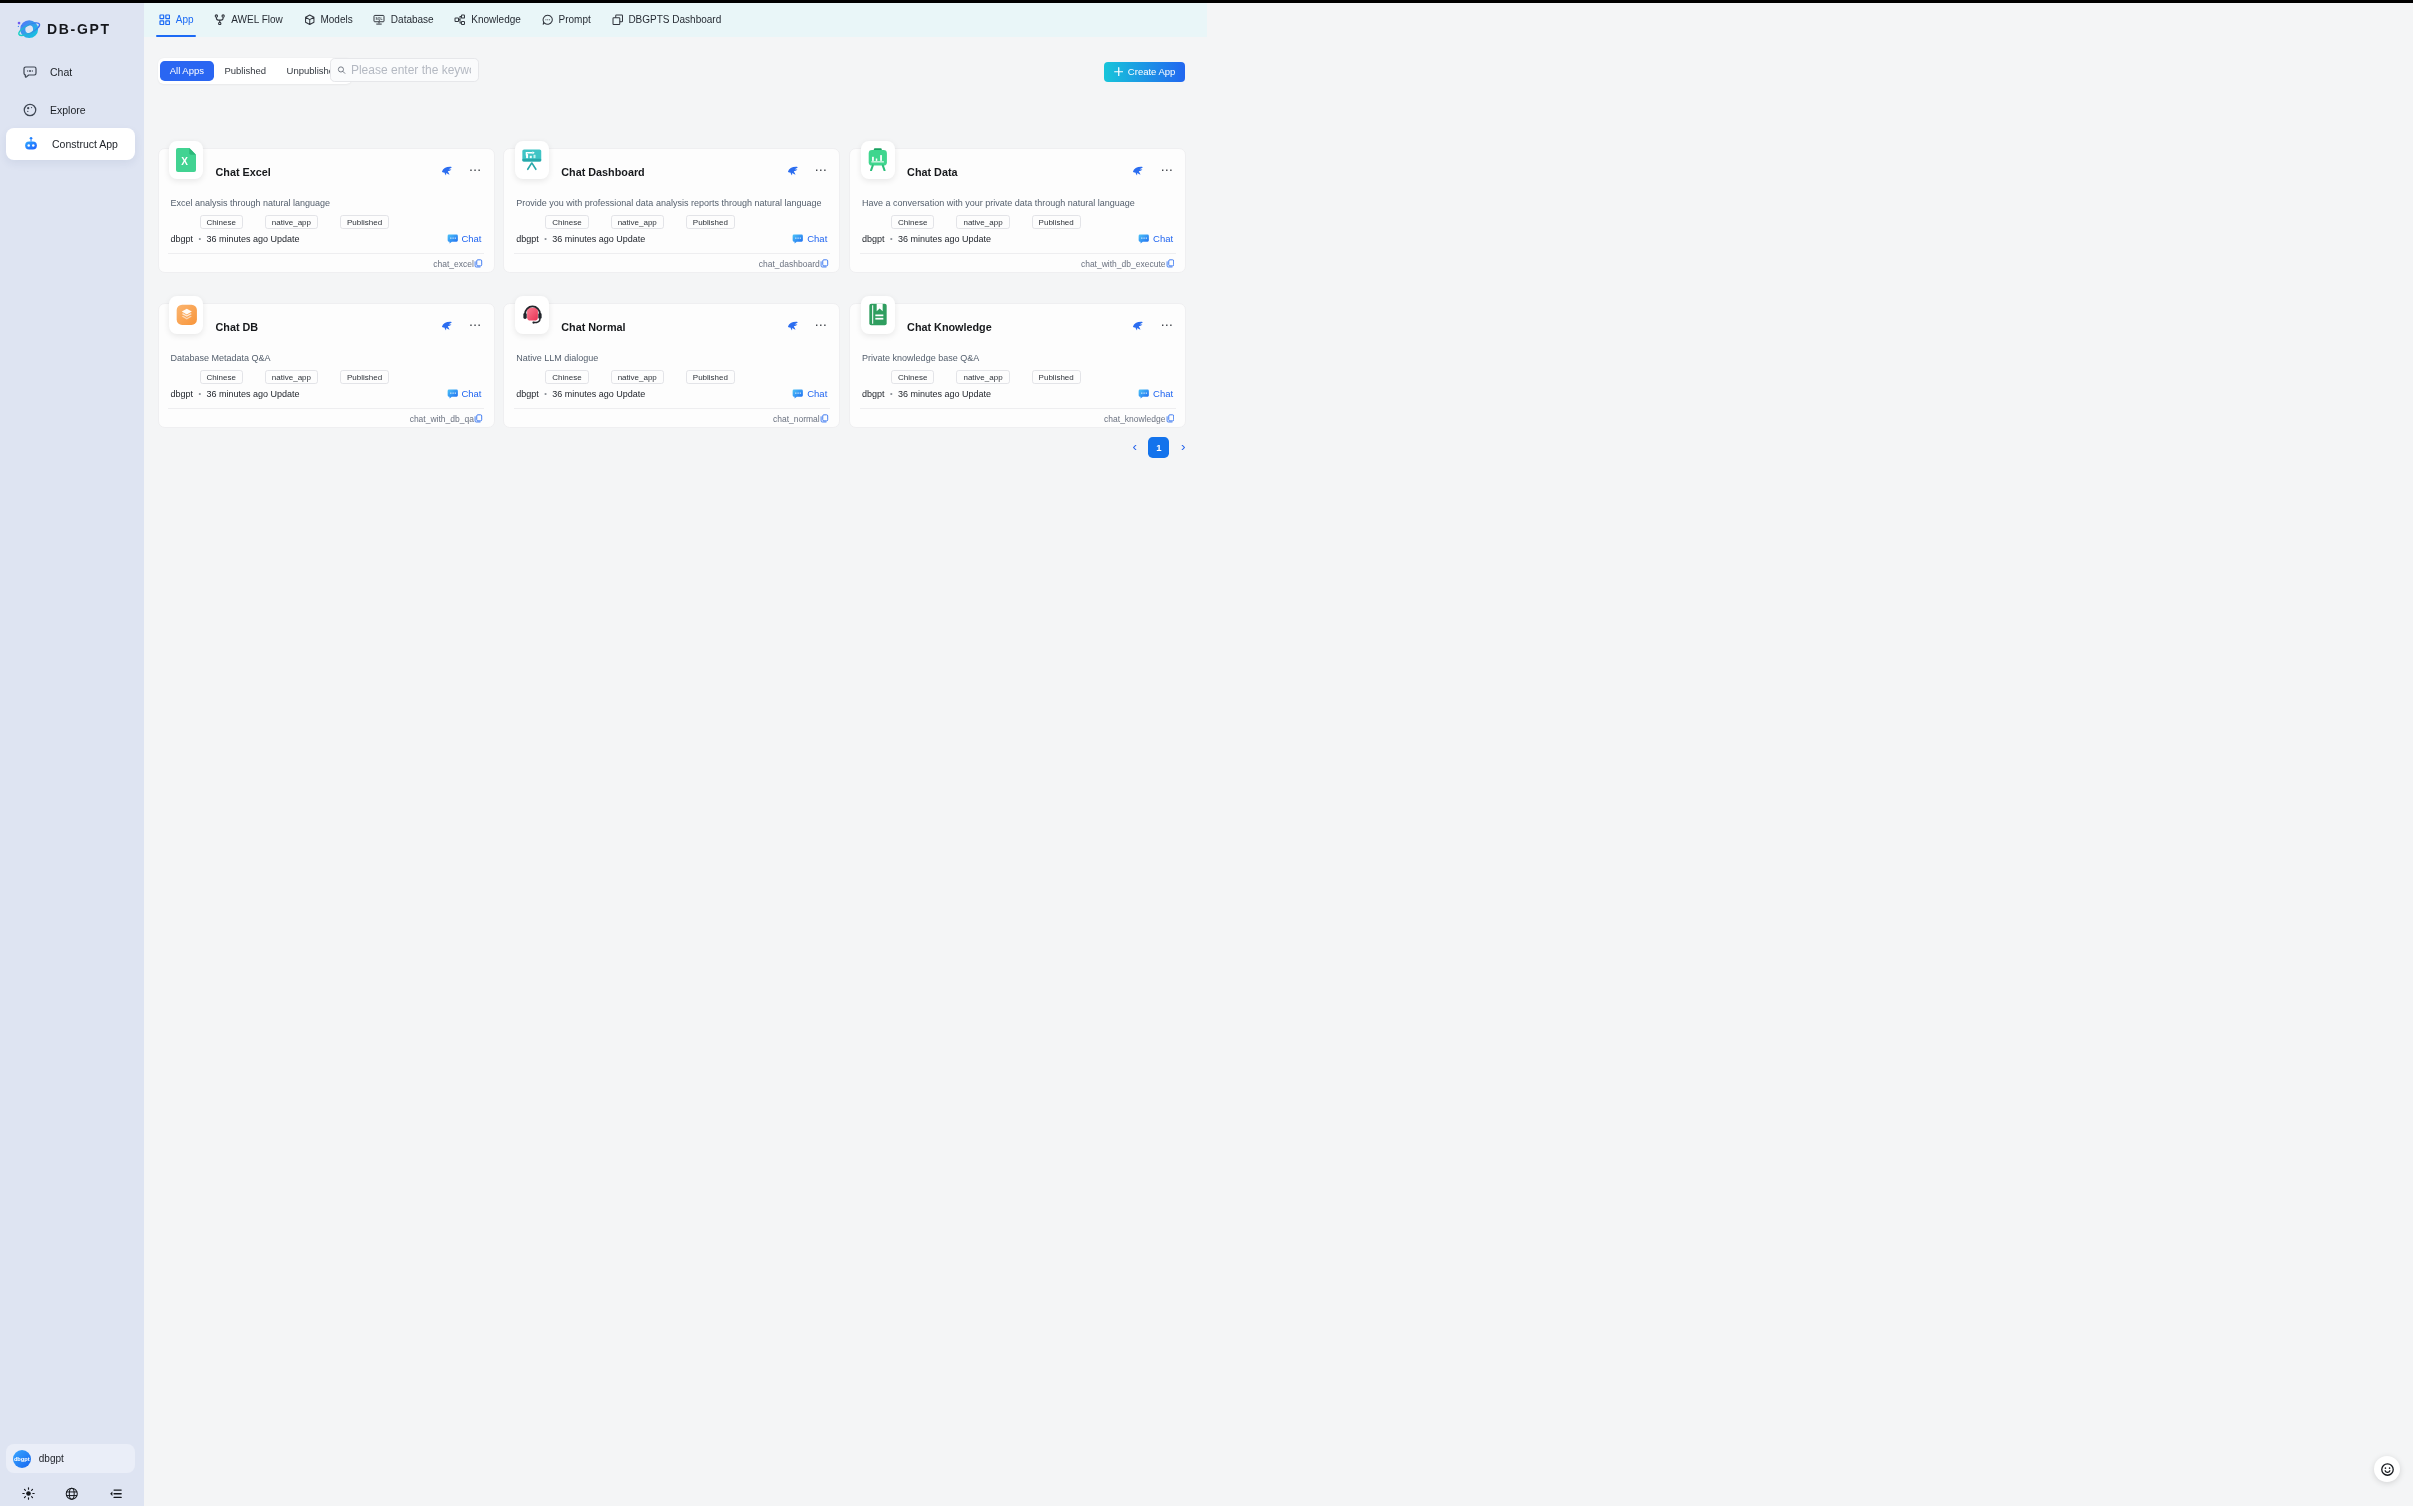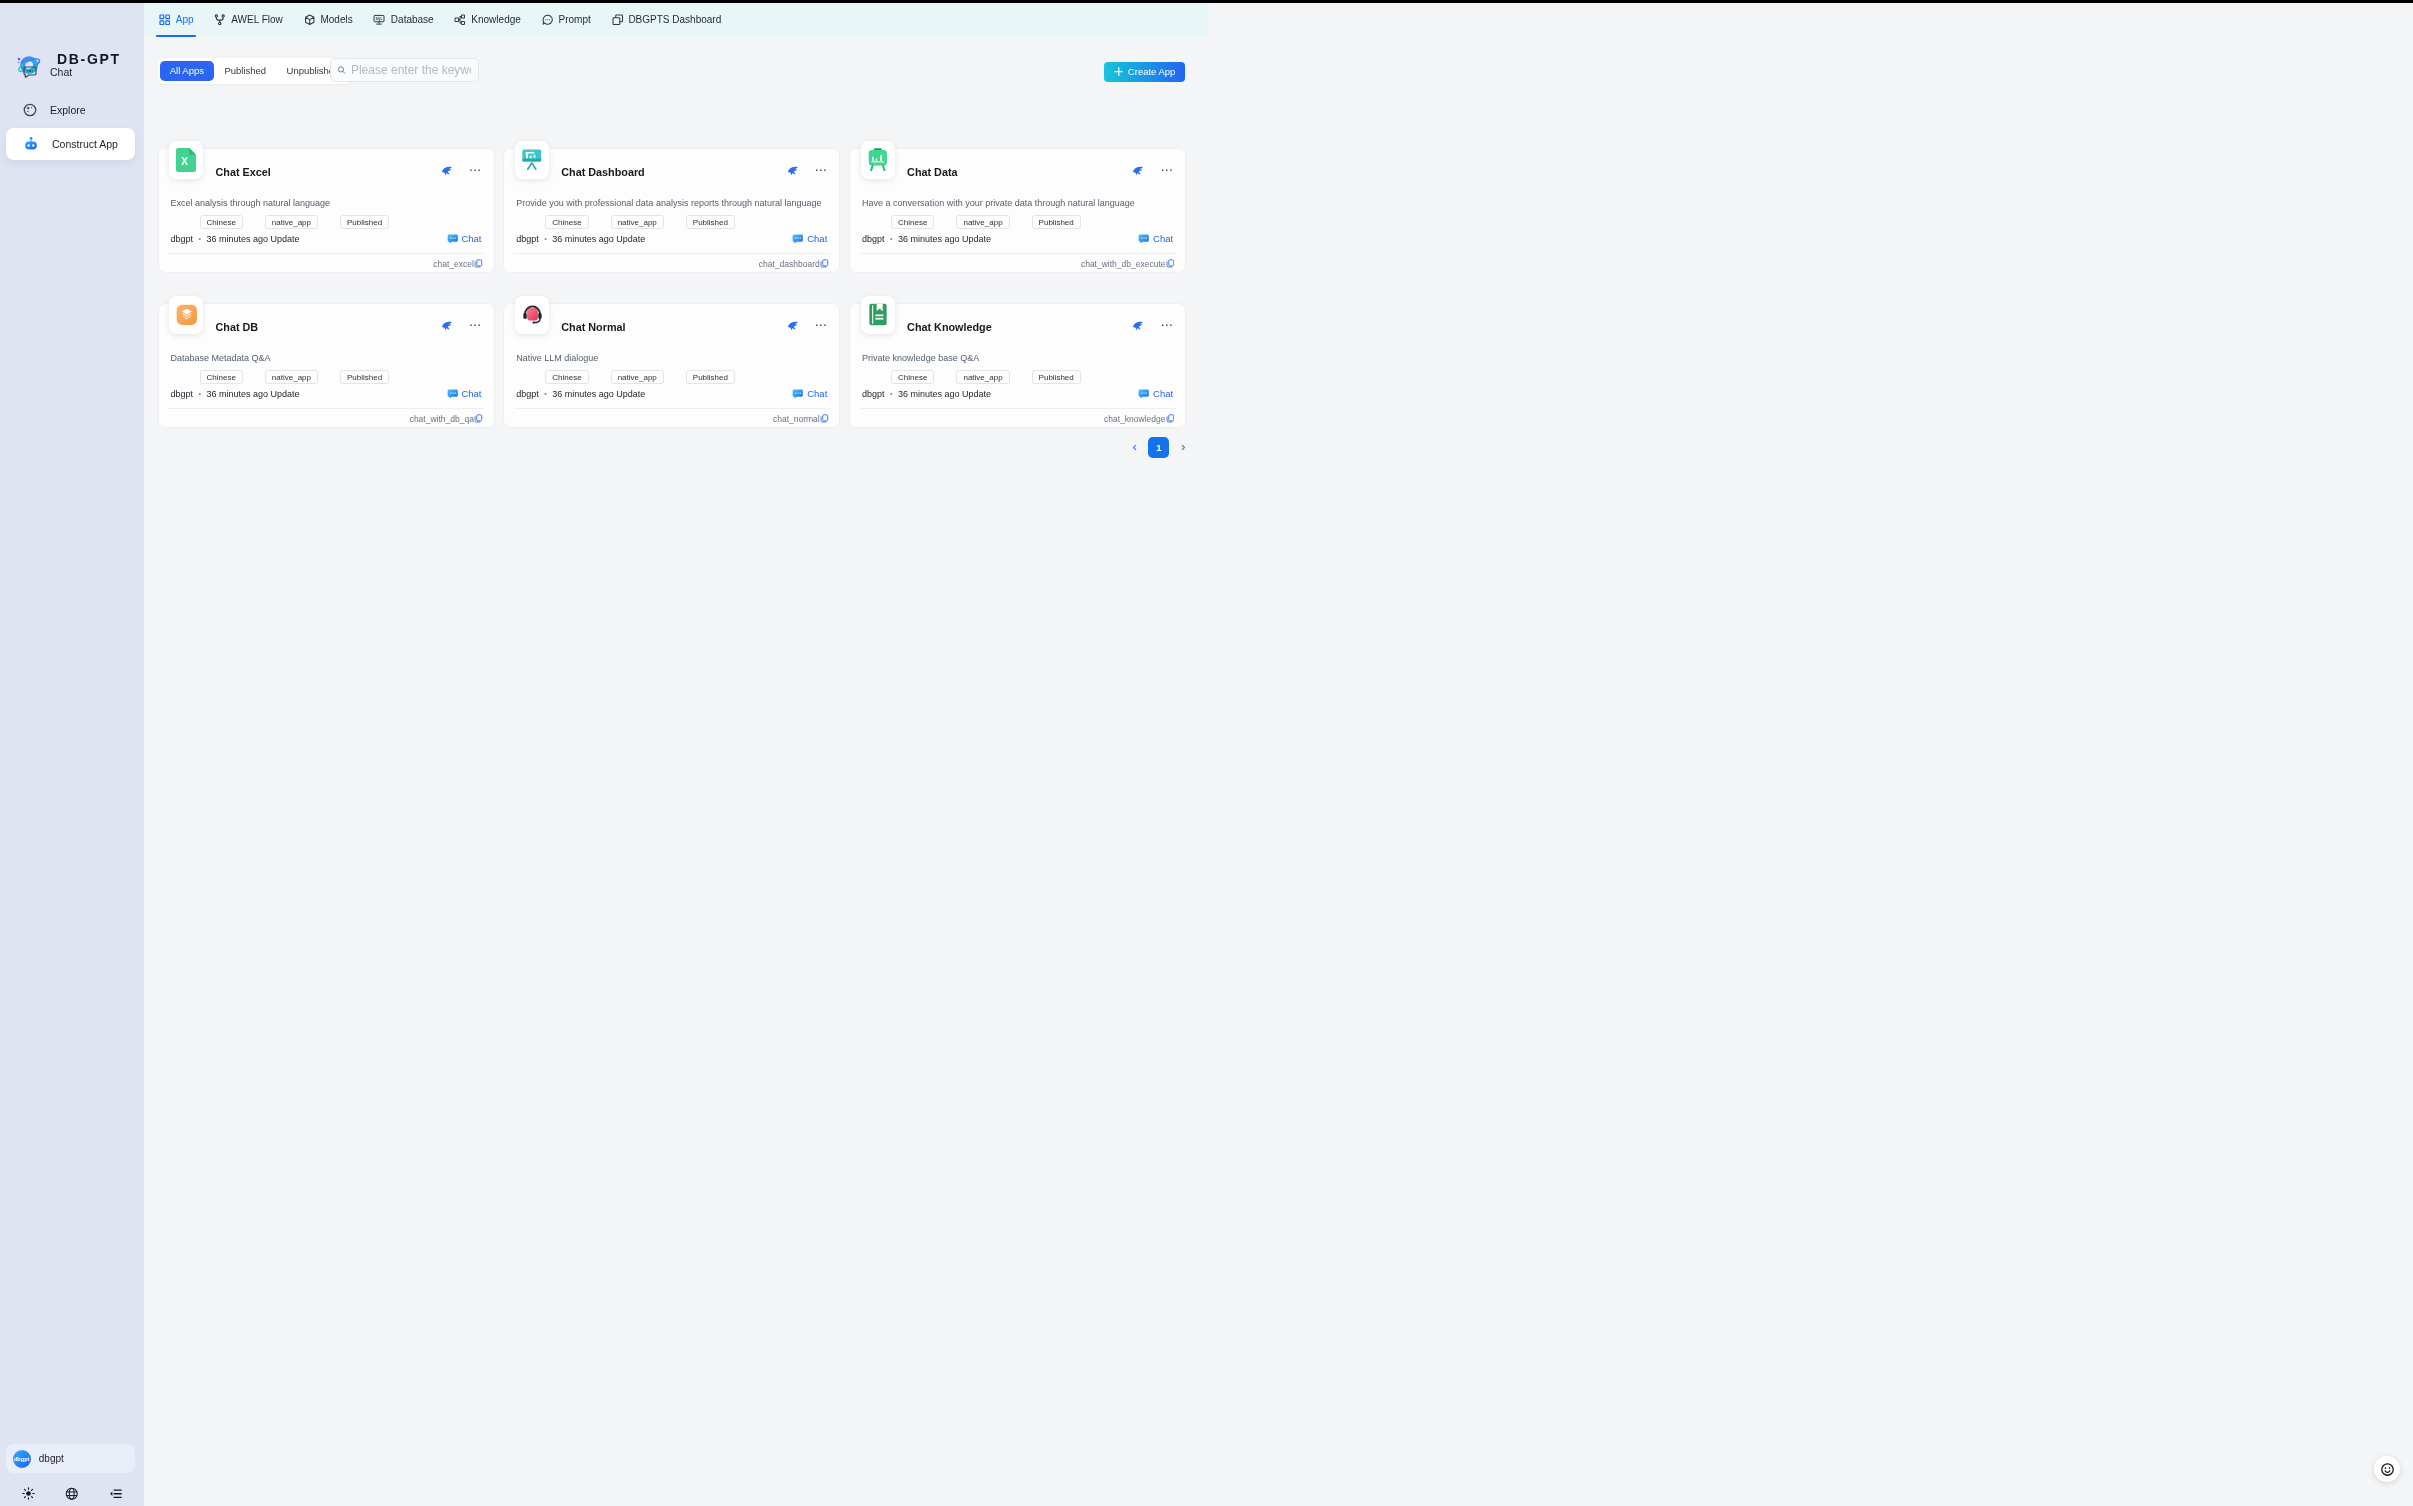--- a/index.html
+++ b/index.html
@@ -1,21 +1,21 @@
 <!DOCTYPE html>
 <html style="font-size:10.8px"><head>
 <meta charset="utf-8">
 <style>
   * { margin:0; padding:0; box-sizing:border-box; font-family:"Liberation Sans","DejaVu Sans",sans-serif; }
   html,body { width:1207px; height:753px; overflow:hidden; background:#f4f5f6; }
   .top-strip { position:absolute; left:0; top:0; width:100%; height:2.7px; background:#000; z-index:60; }
 
   
   .sidebar { position:absolute; left:0; top:0; width:144px; height:100%; background:#dee4f2; z-index:5; }
-  .logo { position:absolute; left:15px; top:15px; display:flex; align-items:flex-start; gap:15px;margin-top:36px; }
+  .logo { position:absolute; left:15px; top:15px; display:flex; align-items:center; gap:5px; }
   .logo-text { font-size:14px; font-weight:800; letter-spacing:1.7px; color:#15171c; }
   .side-item { position:absolute; left:0; width:100%; height:30px; display:flex; align-items:center; padding-left:23px; gap:13px; cursor:pointer; }
   .side-item .lbl { font-size:10.5px; color:#1c2026; }
   .side-item.active { left:6px; width:129px; height:32px; background:#ffffff; border-radius:8px; box-shadow:0 3.4px 8px rgba(40,60,120,.08); padding-left:17px; }
   .user-chip { position:absolute; left:6px; bottom:33px; width:129px; height:29px; background:#eaeef8; border-radius:8px; display:flex; align-items:center; padding-left:6.8px; gap:8px; cursor:pointer; }
   .avatar { width:18px; height:18px; border-radius:50%; background:linear-gradient(135deg,#3aa7ff,#1565f0); color:#fff; font-size:5.7px; font-weight:700; display:flex; align-items:center; justify-content:center; }
   .user-name { font-size:10px; color:#1c1f26; }
   .side-foot { position:absolute; left:0; bottom:5.4px; width:100%; display:flex; justify-content:space-between; padding:0 21.6px; }
   .side-foot .fico { cursor:pointer; display:flex; align-items:center; }
 

